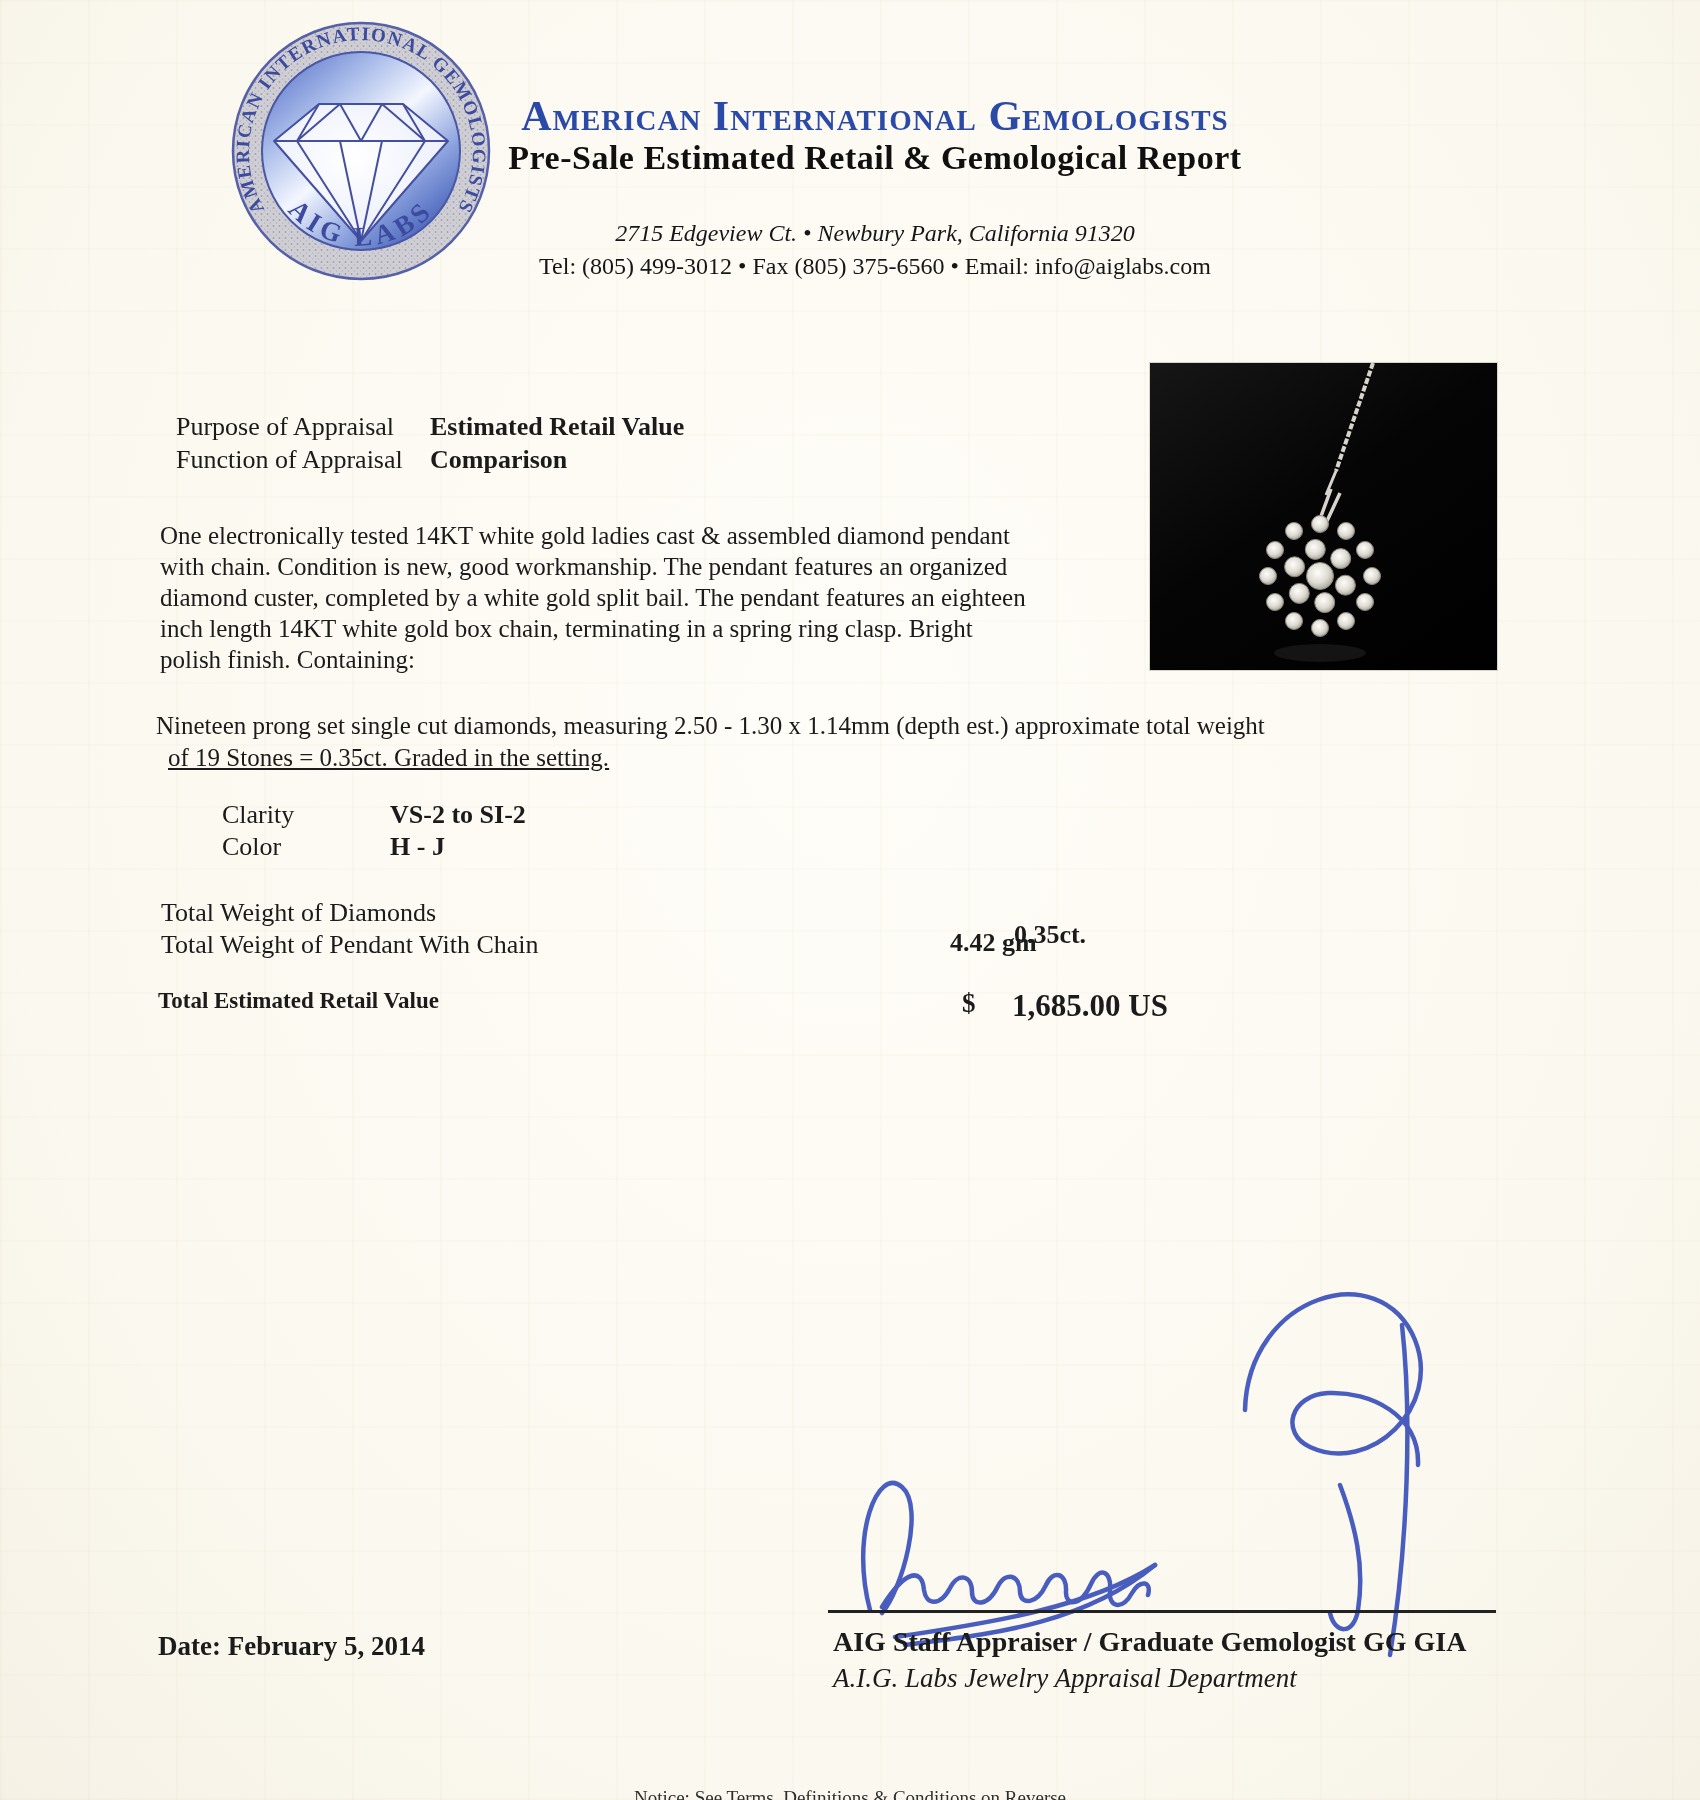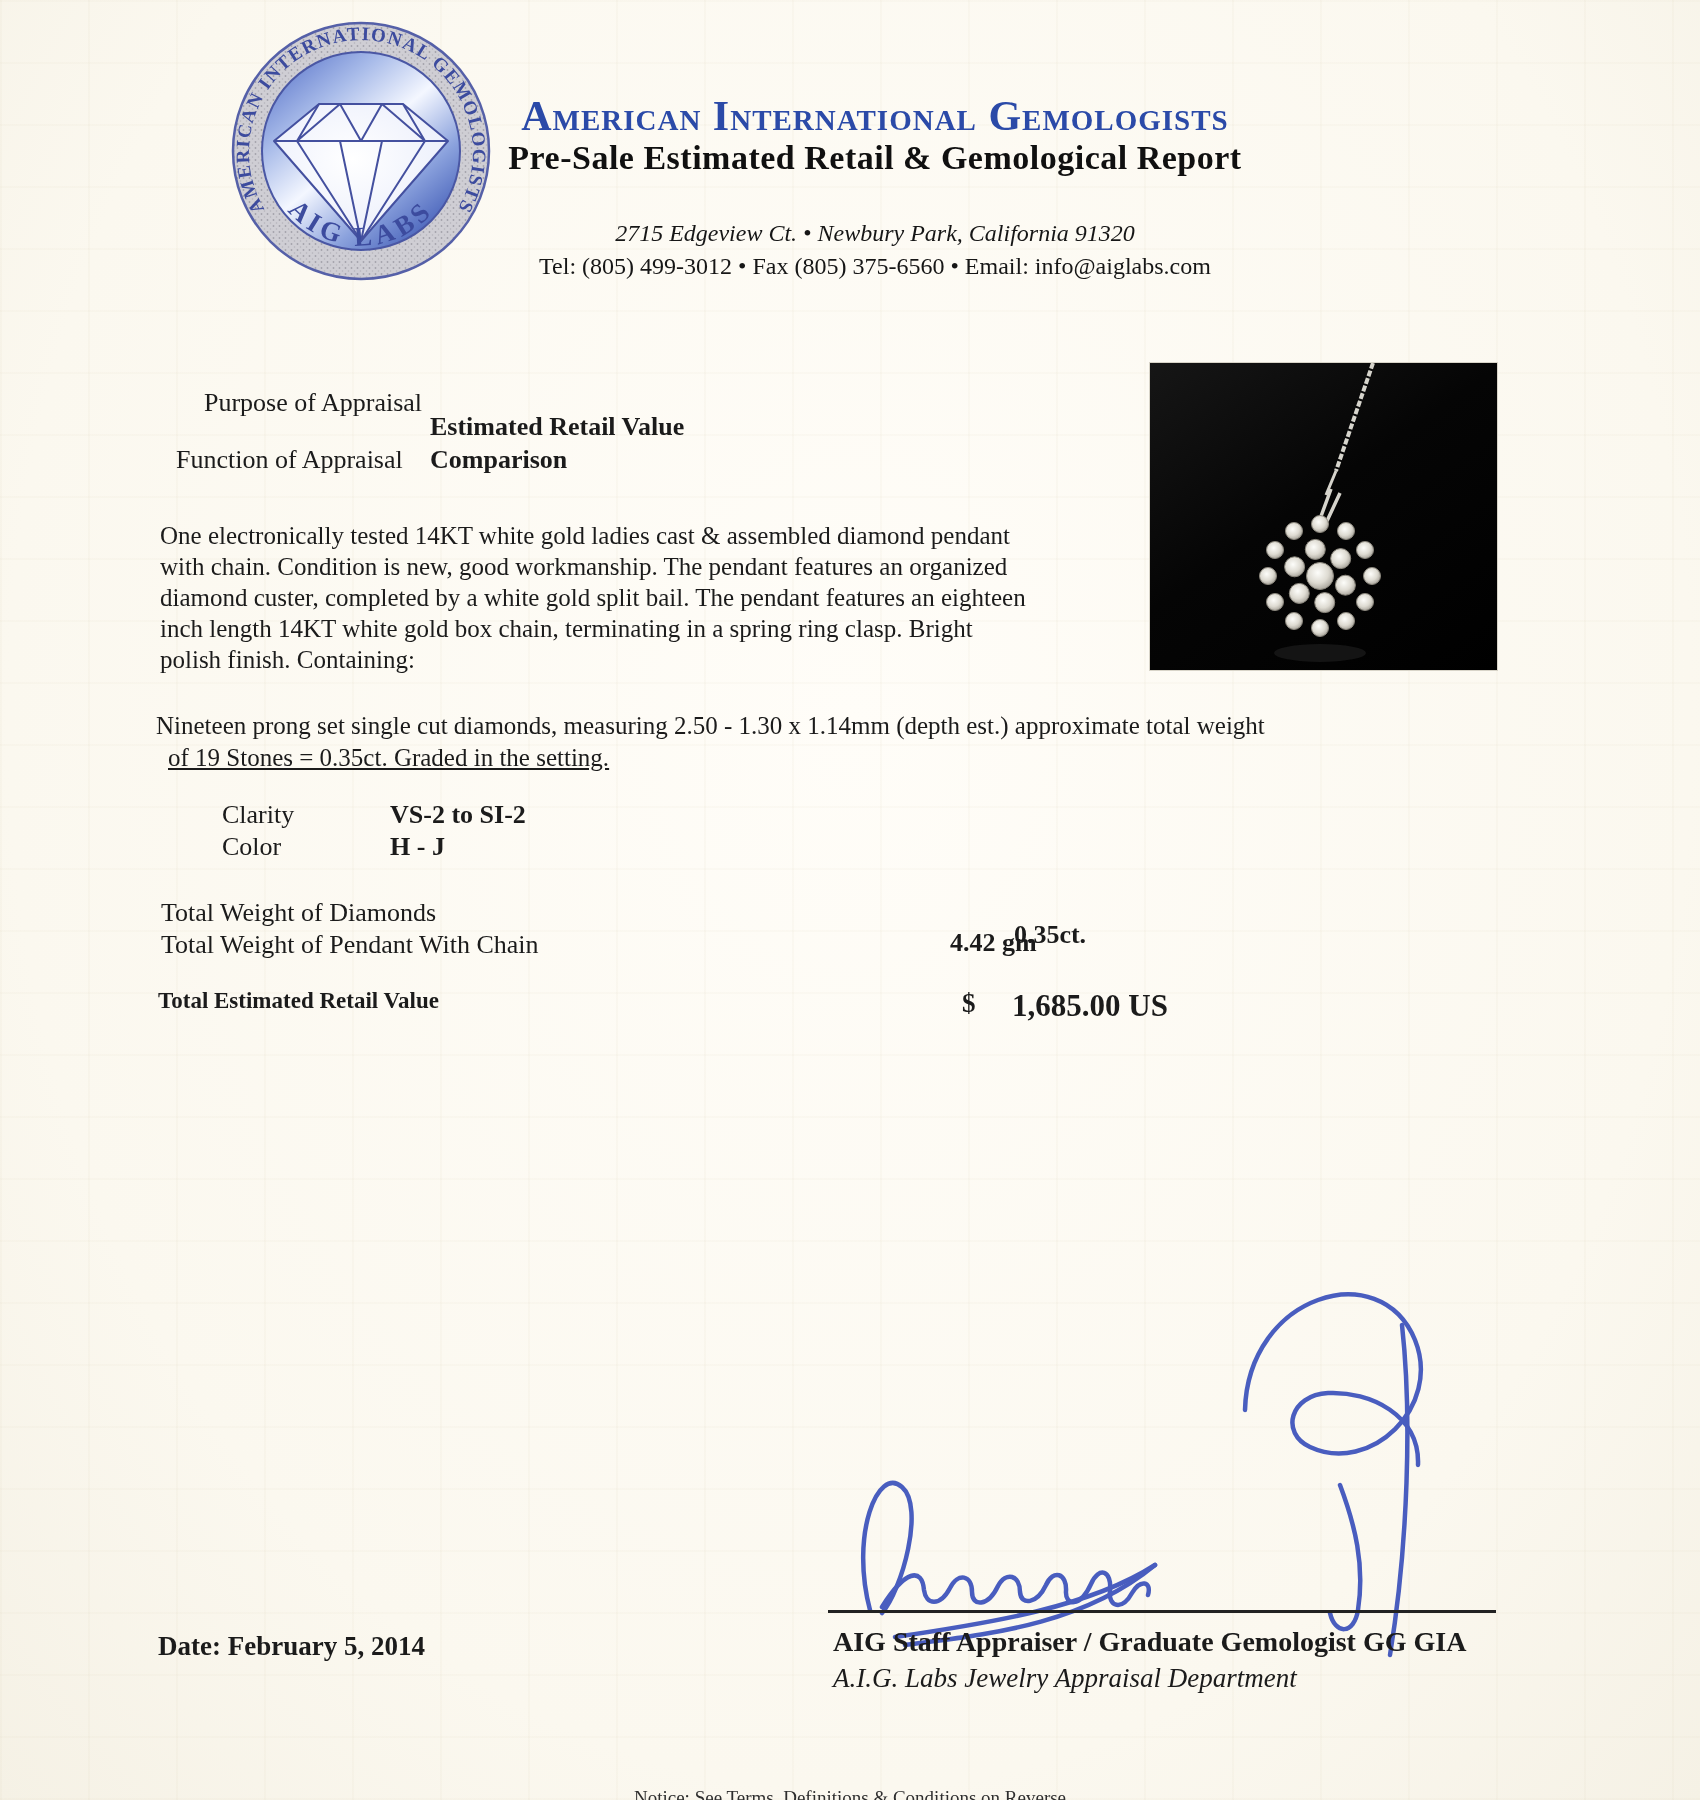--- a/index.html
+++ b/index.html
@@ -118,21 +118,21 @@
           <circle cx="174.7" cy="239.6" r="10"></circle>
         <circle cx="149.3" cy="230.4" r="10"></circle>
           <circle cx="144.6" cy="203.8" r="10"></circle>
         <circle cx="165.3" cy="186.4" r="10"></circle>
           <circle cx="190.7" cy="195.6" r="10"></circle>
         <circle cx="170" cy="213" r="13.5"></circle>
       </g>
     </svg>
   </div>
 
-  <div class="abs label-t" style="left:176px;top:388px;margin-left:28px;">Purpose of Appraisal</div>
+  <div class="abs label-t" style="left:176px;top:412px;">Purpose of Appraisal</div>
   <div class="abs val-t" style="left:430px;top:412px;">Estimated Retail Value</div>
   <div class="abs label-t" style="left:176px;top:445px;">Function of Appraisal</div>
   <div class="abs val-t" style="left:430px;top:445px;">Comparison</div>
 
   <div class="abs body-t" style="left:160px;top:522px;">One electronically tested 14KT white gold ladies cast &amp; assembled diamond pendant</div>
   <div class="abs body-t" style="left:160px;top:553px;">with chain. Condition is new, good workmanship.  The pendant features an organized</div>
   <div class="abs body-t" style="left:160px;top:584px;">diamond custer, completed by a white gold split bail. The pendant features an eighteen</div>
   <div class="abs body-t" style="left:160px;top:615px;">inch length 14KT white gold box chain, terminating in a spring ring clasp. Bright</div>
   <div class="abs body-t" style="left:160px;top:646px;">polish finish.  Containing:</div>
 

